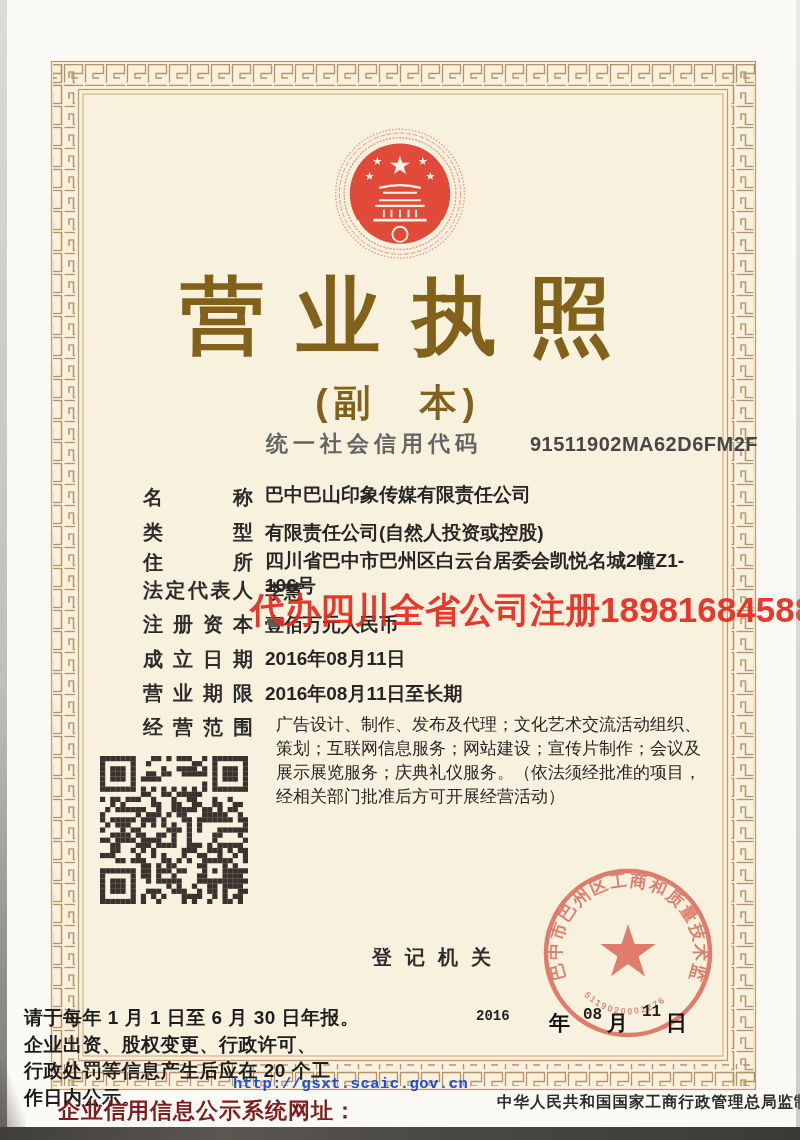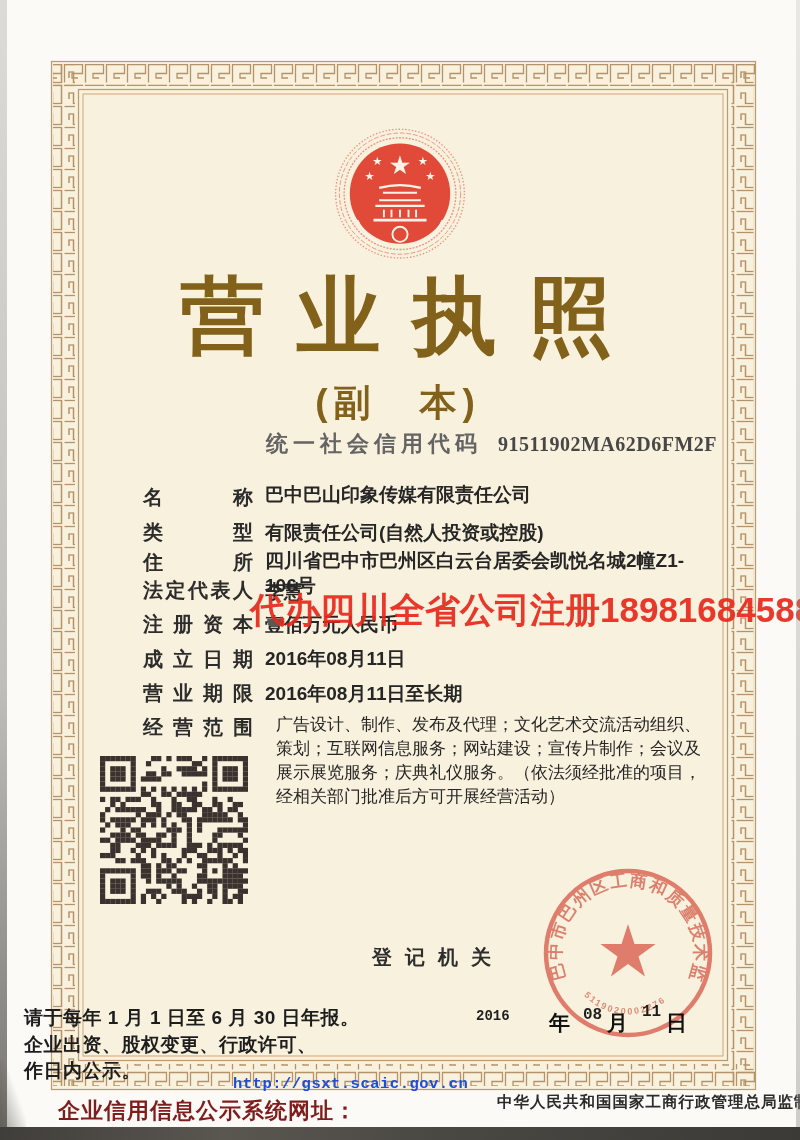--- a/index.html
+++ b/index.html
@@ -9,21 +9,21 @@
   
   .edge-left{left:0;top:0;width:7px;height:1140px;background:linear-gradient(180deg,rgba(150,147,141,.30),rgba(120,117,112,.45) 60%,rgba(75,72,68,.75));}
   .edge-right{right:0;top:0;width:4px;height:1140px;background:linear-gradient(180deg,rgba(180,177,170,.25),rgba(140,137,130,.4));}
   .edge-bottom{left:0;top:1127px;width:800px;height:13px;background:linear-gradient(90deg,#403e3a,#5a5751 28%,#4a4843 55%,#3c3a36);}
   .edge-corner{left:0;top:1060px;width:26px;height:70px;background:linear-gradient(250deg,rgba(0,0,0,0) 40%,rgba(80,76,70,.55));}
   
   .title{left:0;top:270px;width:793px;text-align:center;font-size:84px;font-weight:900;color:#82621b;letter-spacing:32px;text-indent:32px;line-height:1.1;}
   .subtitle{left:0;top:378px;width:796px;text-align:center;font-size:37px;font-weight:700;color:#82621b;letter-spacing:6px;}
   .ccrow{left:266px;top:429px;display:flex;align-items:baseline;gap:16px;white-space:nowrap;}
   .cclabel{font-size:22px;font-weight:600;color:#646464;letter-spacing:5px;}
-  .ccvalue{font-size:20px;font-weight:600;color:#474747;font-family:Liberation Serif, serif;letter-spacing:.5px;}
+  .ccvalue{font-size:20px;font-weight:600;color:#474747;font-family:Liberation Sans, sans-serif;letter-spacing:.5px;margin-left:32px;}
   
   .flabel{left:143px;width:110px;display:flex;justify-content:space-between;font-size:20px;font-weight:600;color:#2c2c2c;}
   .fvalue{left:265px;width:438px;font-size:19px;font-weight:700;color:#262626;line-height:1.3;}
   .fvalue.small{font-size:17px;font-weight:400;line-height:1.42;margin-left:11px;}
   
   .wm{left:250px;top:587px;font-size:35px;font-weight:600;white-space:nowrap;opacity:.92;letter-spacing:0px;}
   
   .regauth{left:372px;top:944px;font-size:20px;font-weight:600;color:#2e2e2e;letter-spacing:13px;white-space:nowrap;}
   .dnum{font-family:"Liberation Mono",monospace;font-weight:700;color:#1f1f1f;}
   .dunit{font-weight:800;color:#111;}
@@ -607,20 +607,21 @@
       <path id="sealSerialArc" d="M 42 131 A 61 61 0 0 0 138 131" fill="none"></path>
       <text font-size="9" letter-spacing="2" fill="#e07d72" font-weight="600">
         <textPath href="#sealSerialArc" startOffset="6">5119020002276</textPath>
       </text>
     </svg>
   </div>
 
   <div class="abs notice">
     <div>请于每年 1 月 1 日至 6 月 30 日年报。</div>
     <div>企业出资、股权变更、行政许可、</div>
+    <div>行政处罚等信息产生后应在 20 个工</div>
     <div>作日内公示。</div>
   </div>
   <div class="abs sitelabel">企业信用信息公示系统网址：</div>
   <div class="abs siteurl">http://gsxt.scaic.gov.cn</div>
   <div class="abs issuer">中华人民共和国国家工商行政管理总局监制</div>
 
   <div class="abs edge-left"></div>
   <div class="abs edge-right"></div>
   <div class="abs edge-corner"></div>
   <div class="abs edge-bottom"></div>

